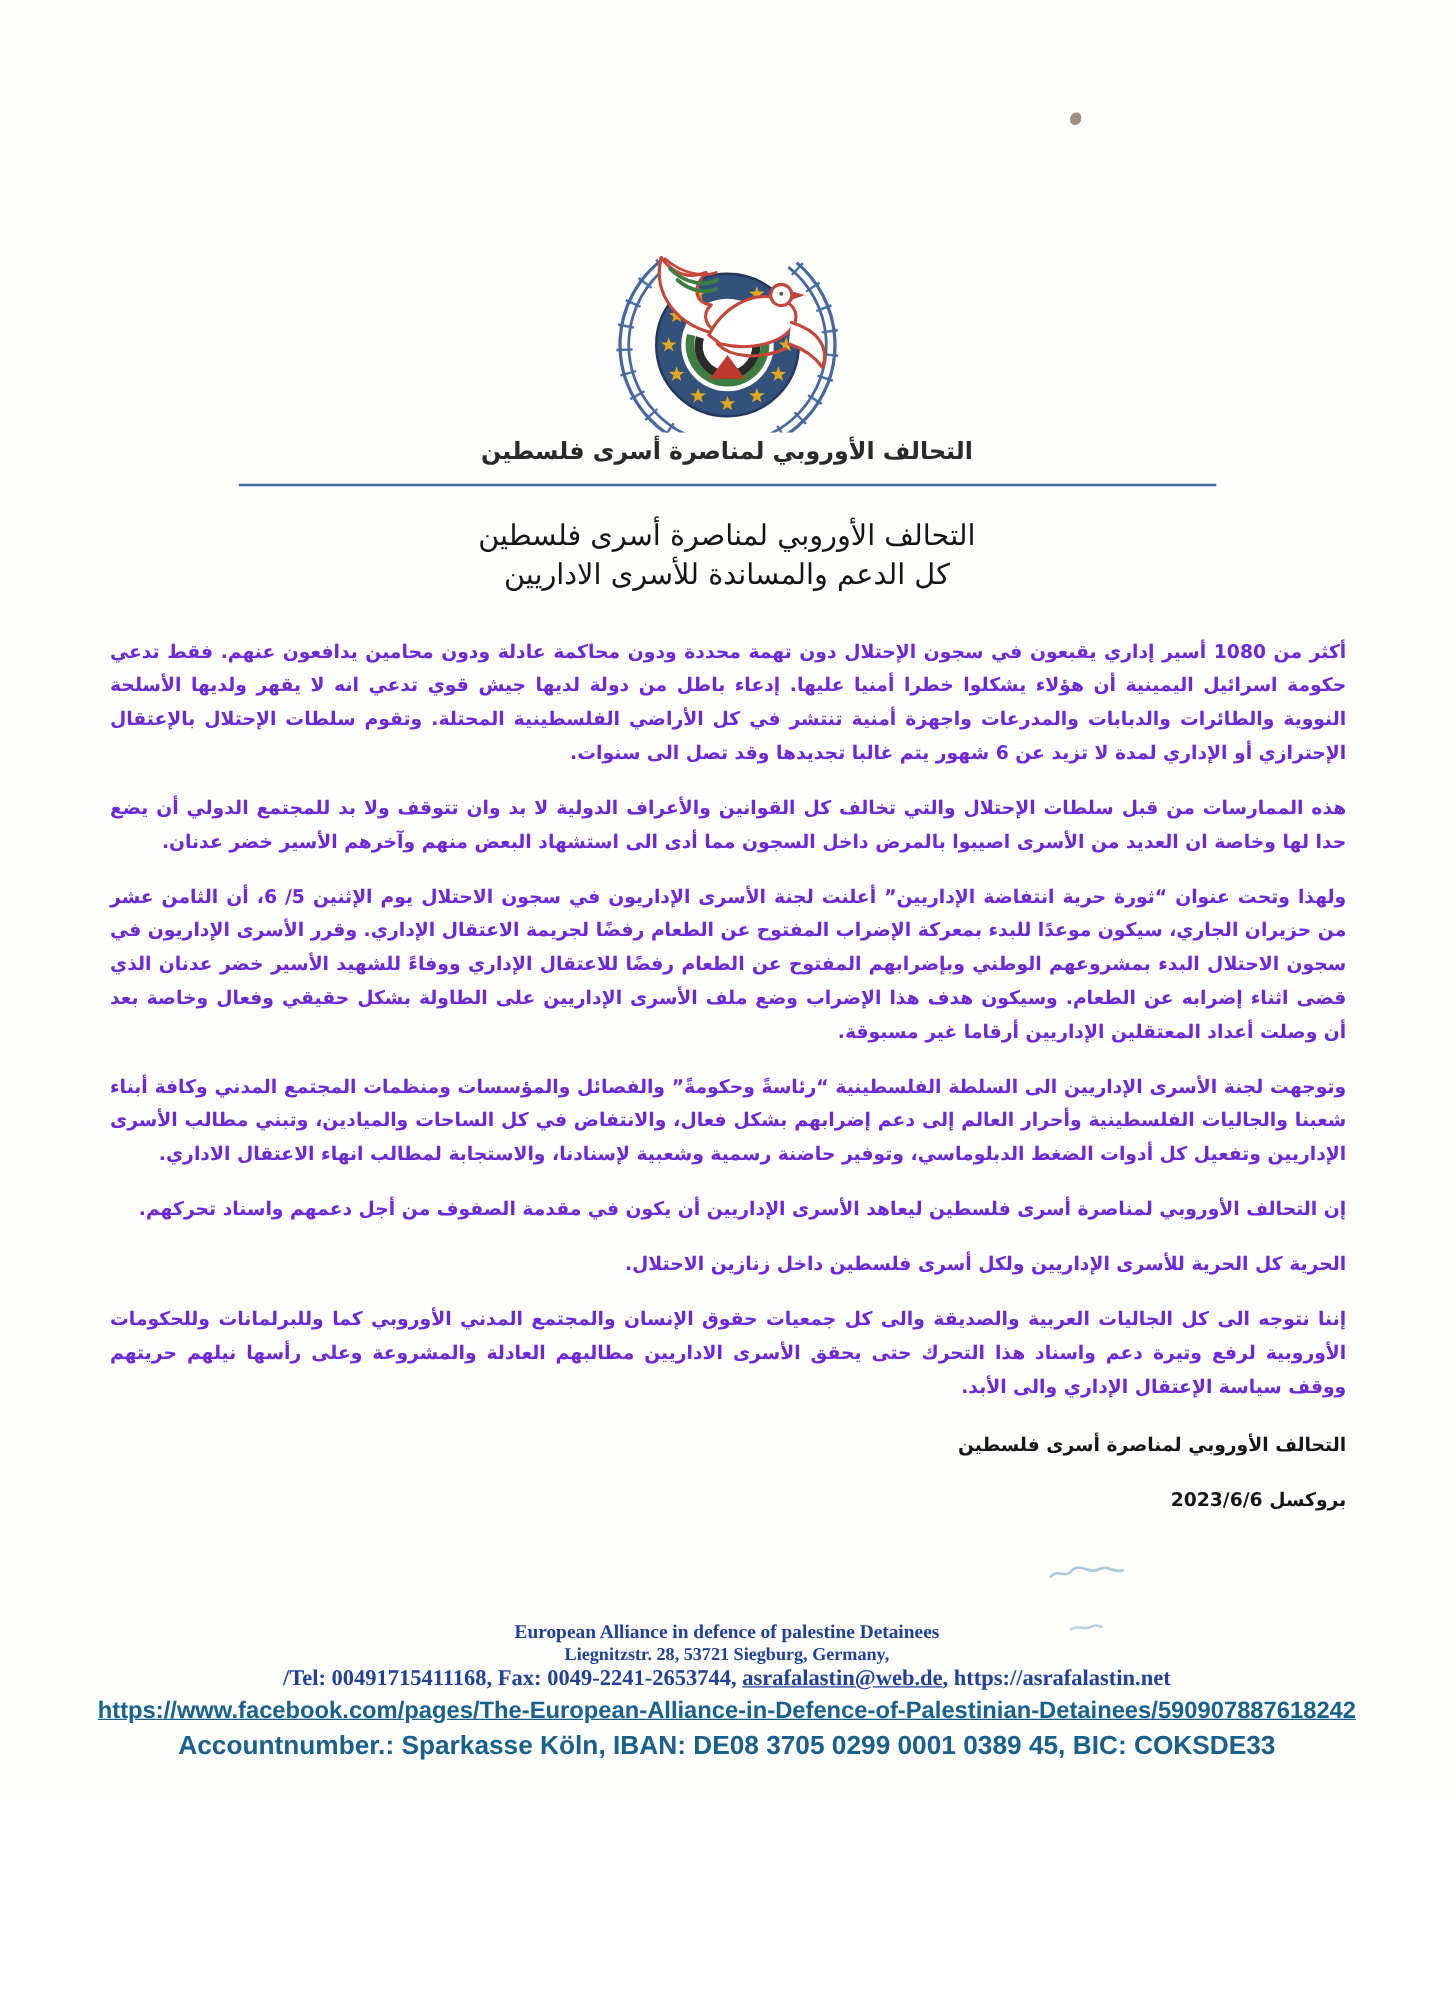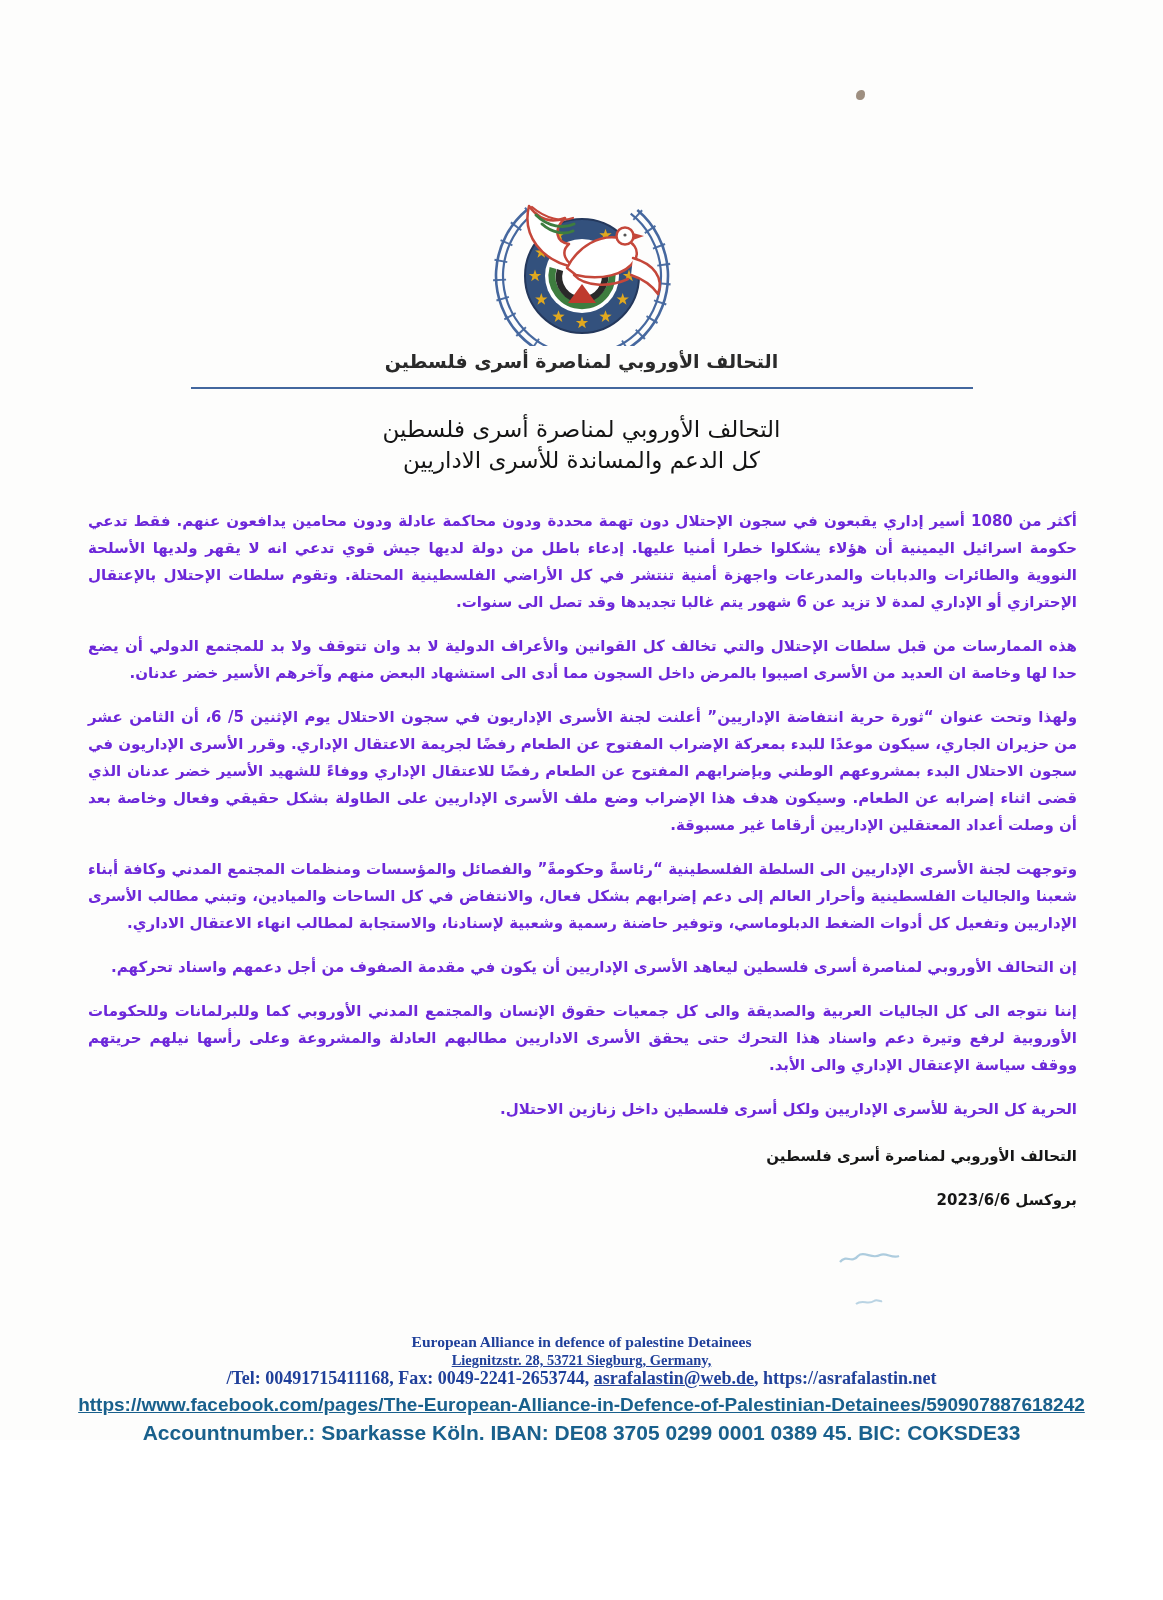--- a/index.html
+++ b/index.html
@@ -32,24 +32,24 @@
     margin:0 0 17px 0;
     font-size:15px;font-weight:bold;
     line-height:27px;
     text-align:justify;
     color:#6d28d9;
   }
   
   .sig{direction:rtl;margin:24px 86px 0 88px;font-weight:bold;font-size:15px;color:#161616;}
   .sig .sig-org{margin-bottom:26px;}
   
-  .footer{position:absolute;left:0;right:0;top:1296px;text-align:center;margin-top:36px;}
+  .footer{position:absolute;left:0;right:0;top:1296px;text-align:center;}
   .f-serif{font-family:"Liberation Serif", serif;font-weight:bold;color:#20409a;}
   .f-org{font-size:15.5px;line-height:19px;}
-  .f-addr{font-size:14.5px;line-height:18px;text-decoration:underline;}
+  .f-addr{font-size:14.5px;line-height:18px;}
   .f-tel{font-size:18px;line-height:18px;}
   .f-tel .email{text-decoration:underline;}
   .f-fb{display:inline-block;margin-top:6px;font-family:"Liberation Sans", sans-serif;font-weight:bold;
         font-size:19px;color:#19608c;text-decoration:underline;line-height:24px;text-align:right;}
   .f-acct{margin-top:5px;font-family:"Liberation Sans", sans-serif;font-weight:bold;
           font-size:21px;color:#19608c;line-height:22px;}
 </style>
 </head>
 <body>
 
@@ -114,22 +114,22 @@
     <div>التحالف الأوروبي لمناصرة أسرى فلسطين</div>
     <div>كل الدعم والمساندة للأسرى الاداريين</div>
   </div>
 
   <div class="body-text">
     <p>أكثر من 1080 أسير إداري يقبعون في سجون الإحتلال دون تهمة محددة ودون محاكمة عادلة ودون محامين يدافعون عنهم. فقط تدعي حكومة اسرائيل اليمينية أن هؤلاء يشكلوا خطرا أمنيا عليها. إدعاء باطل من دولة لديها جيش قوي تدعي انه لا يقهر ولديها الأسلحة النووية والطائرات والدبابات والمدرعات واجهزة أمنية تنتشر في كل الأراضي الفلسطينية المحتلة. وتقوم سلطات الإحتلال بالإعتقال الإحترازي أو الإداري لمدة لا تزيد عن 6 شهور يتم غالبا تجديدها وقد تصل الى سنوات.</p>
     <p>هذه الممارسات من قبل سلطات الإحتلال والتي تخالف كل القوانين والأعراف الدولية لا بد وان تتوقف ولا بد للمجتمع الدولي أن يضع حدا لها وخاصة ان العديد من الأسرى اصيبوا بالمرض داخل السجون مما أدى الى استشهاد البعض منهم وآخرهم الأسير خضر عدنان.</p>
     <p>ولهذا وتحت عنوان “ثورة حرية انتفاضة الإداريين” أعلنت لجنة الأسرى الإداريون في سجون الاحتلال يوم الإثنين 5/ 6، أن الثامن عشر من حزيران الجاري، سيكون موعدًا للبدء بمعركة الإضراب المفتوح عن الطعام رفضًا لجريمة الاعتقال الإداري. وقرر الأسرى الإداريون في سجون الاحتلال البدء بمشروعهم الوطني وبإضرابهم المفتوح عن الطعام رفضًا للاعتقال الإداري ووفاءً للشهيد الأسير خضر عدنان الذي قضى اثناء إضرابه عن الطعام. وسيكون هدف هذا الإضراب وضع ملف الأسرى الإداريين على الطاولة بشكل حقيقي وفعال وخاصة بعد أن وصلت أعداد المعتقلين الإداريين أرقاما غير مسبوقة.</p>
     <p>وتوجهت لجنة الأسرى الإداريين الى السلطة الفلسطينية “رئاسةً وحكومةً” والفصائل والمؤسسات ومنظمات المجتمع المدني وكافة أبناء شعبنا والجاليات الفلسطينية وأحرار العالم إلى دعم إضرابهم بشكل فعال، والانتفاض في كل الساحات والميادين، وتبني مطالب الأسرى الإداريين وتفعيل كل أدوات الضغط الدبلوماسي، وتوفير حاضنة رسمية وشعبية لإسنادنا، والاستجابة لمطالب انهاء الاعتقال الاداري.</p>
     <p>إن التحالف الأوروبي لمناصرة أسرى فلسطين ليعاهد الأسرى الإداريين أن يكون في مقدمة الصفوف من أجل دعمهم واسناد تحركهم.</p>
+    <p>الحرية كل الحرية للأسرى الإداريين ولكل أسرى فلسطين داخل زنازين الاحتلال.</p>
     <p>إننا نتوجه الى كل الجاليات العربية والصديقة والى كل جمعيات حقوق الإنسان والمجتمع المدني الأوروبي كما وللبرلمانات وللحكومات الأوروبية لرفع وتيرة دعم واسناد هذا التحرك حتى يحقق الأسرى الاداريين مطالبهم العادلة والمشروعة وعلى رأسها نيلهم حريتهم ووقف سياسة الإعتقال الإداري والى الأبد.</p>
-    <p>الحرية كل الحرية للأسرى الإداريين ولكل أسرى فلسطين داخل زنازين الاحتلال.</p>
   </div>
 
   <div class="sig">
     <div class="sig-org">التحالف الأوروبي لمناصرة أسرى فلسطين</div>
     <div class="sig-date">بروكسل 2023/6/6</div>
   </div>
 
   <div class="scribble" style="left:838px;top:1250px;">
     <svg width="64" height="18" viewBox="0 0 64 18">
       <path d="M2,12 C8,4 14,14 20,6 C26,0 34,10 42,5 C48,2 54,9 61,6" fill="none" stroke="#9fc3d8" stroke-width="2.2" opacity="0.85"></path>

